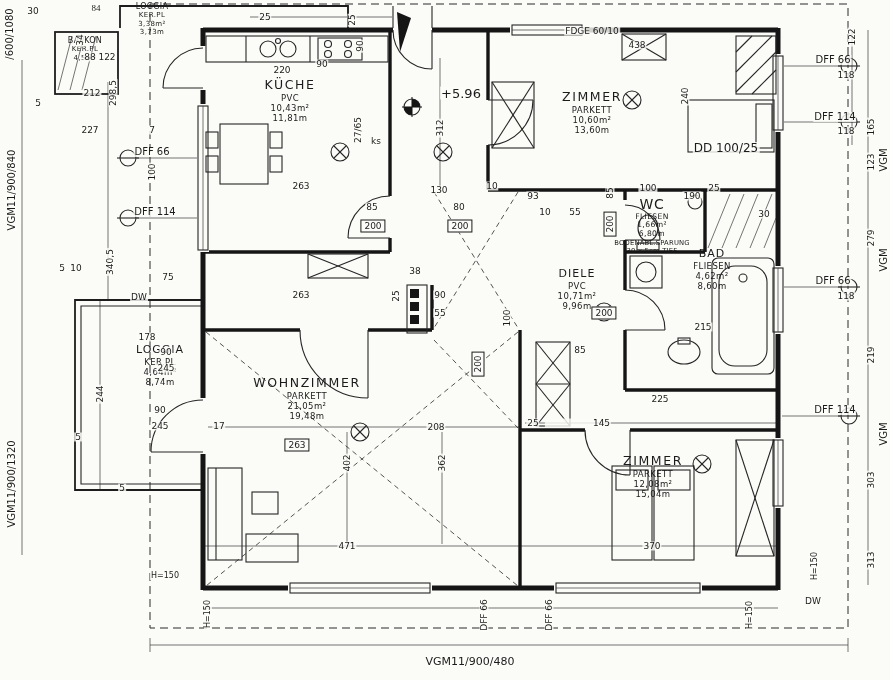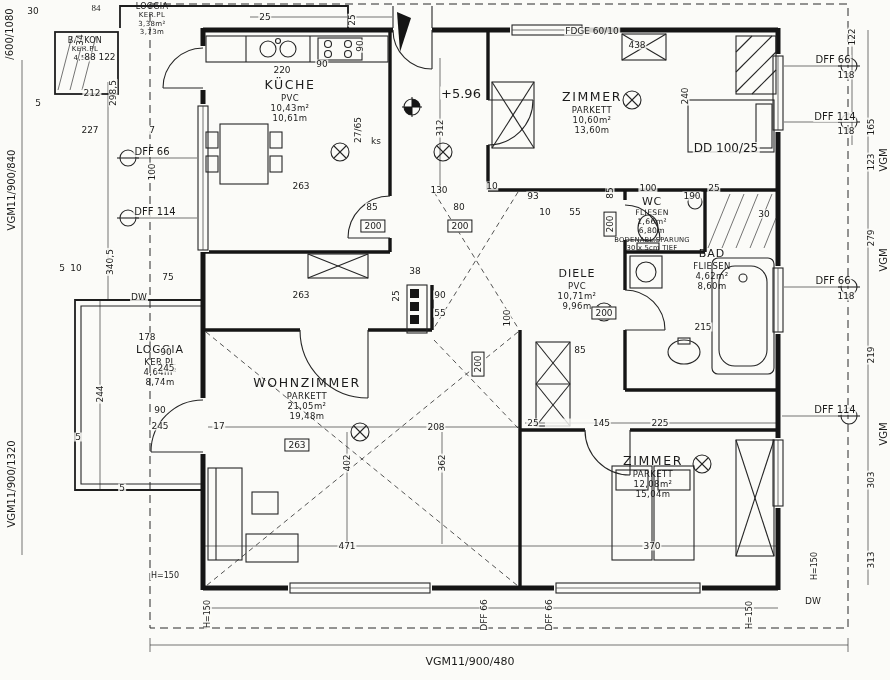--- a/index.html
+++ b/index.html
@@ -19,21 +19,21 @@
   
   #text-layer{position:absolute;left:0;top:0;width:890px;height:680px;}
   .lbl{position:absolute;transform:translate(-50%,-50%);font-size:9px;line-height:1;
        white-space:nowrap;background:rgba(251,251,248,.82);padding:0 1px;}
   .boxed{border:1.2px solid #1b1b1b;padding:1px 3px;background:#fbfbf8;}
   .room{position:absolute;transform:translateX(-50%);text-align:center;line-height:1.18;white-space:nowrap;}
   .rname{font-size:12.5px;letter-spacing:1.6px;}
   .rsub{font-size:8.5px;letter-spacing:.4px;}
   .rnote{font-size:6.8px;letter-spacing:.2px;}
   .room.md .rname{font-size:11px;letter-spacing:1px;}
-  .room.sm .rname{font-size:11px;letter-spacing:.6px;}
+  .room.sm .rname{font-size:14px;letter-spacing:.6px;}
   .room.sm .rsub{font-size:7.6px;}
   .room.xs .rname{font-size:8px;letter-spacing:.3px;}
   .room.xs .rsub{font-size:7px;}
 </style>
 </head>
 <body>
 
 <div class="stage">
 
 <svg width="890" height="680" viewBox="0 0 890 680">
@@ -373,21 +373,21 @@
     <div class="rname">LOGGIA</div>
     <div class="rsub">KER.PL</div>
     <div class="rsub">3,38m²</div>
     <div class="rsub">3,73m</div>
   </div>
 
   <div class="room" style="left:290px;top:78px">
     <div class="rname">KÜCHE</div>
     <div class="rsub">PVC</div>
     <div class="rsub">10,43m²</div>
-    <div class="rsub">10,61m</div>
+    <div class="rsub">11,81m</div>
   </div>
 
   <div class="room" style="left:592px;top:90px">
     <div class="rname">ZIMMER</div>
     <div class="rsub">PARKETT</div>
     <div class="rsub">10,60m²</div>
     <div class="rsub">13,60m</div>
   </div>
 
   <div class="room sm" style="left:652px;top:196px">
@@ -488,21 +488,21 @@
       <span class="lbl" style="left: 440px; top: 295px; transform: translate(-50%, -50%);">90</span>
       <span class="lbl" style="left: 440px; top: 313px; transform: translate(-50%, -50%);">55</span>
       <span class="lbl" style="left: 301px; top: 295px; transform: translate(-50%, -50%);">263</span>
       <span class="lbl" style="left: 507px; top: 318px; transform: translate(-50%, -50%) rotate(-90deg);">100</span>
       <span class="lbl boxed" style="left: 478px; top: 364px; transform: translate(-50%, -50%) rotate(-90deg);">200</span>
       <span class="lbl" style="left: 580px; top: 350px; transform: translate(-50%, -50%);">85</span>
       <span class="lbl boxed" style="left: 604px; top: 313px; transform: translate(-50%, -50%);">200</span>
       <span class="lbl" style="left: 703px; top: 327px; transform: translate(-50%, -50%);">215</span>
       <span class="lbl" style="left: 533px; top: 423px; transform: translate(-50%, -50%);">25</span>
       <span class="lbl" style="left: 578px; top: 423px; transform: translate(-50%, -50%); padding-left: 48px;">145</span>
-      <span class="lbl" style="left: 660px; top: 423px; transform: translate(-50%, -50%);">225</span>
+      <span class="lbl" style="left: 660px; top: 399px; transform: translate(-50%, -50%);">225</span>
       <span class="lbl" style="left: 436px; top: 427px; transform: translate(-50%, -50%);">208</span>
       <span class="lbl" style="left: 347px; top: 463px; transform: translate(-50%, -50%) rotate(-90deg);">402</span>
       <span class="lbl" style="left: 442px; top: 463px; transform: translate(-50%, -50%) rotate(-90deg);">362</span>
       <span class="lbl boxed" style="left: 297px; top: 445px; transform: translate(-50%, -50%);">263</span>
       <span class="lbl" style="left: 347px; top: 546px; transform: translate(-50%, -50%);">471</span>
       <span class="lbl" style="left: 652px; top: 546px; transform: translate(-50%, -50%);">370</span>
       <span class="lbl" style="left: 852px; top: 37px; transform: translate(-50%, -50%) rotate(-90deg);">122</span>
       <span class="lbl" style="left: 846px; top: 75px; transform: translate(-50%, -50%);">118</span>
       <span class="lbl" style="left: 846px; top: 131px; transform: translate(-50%, -50%);">118</span>
       <span class="lbl" style="left: 871px; top: 127px; transform: translate(-50%, -50%) rotate(-90deg);">165</span>

